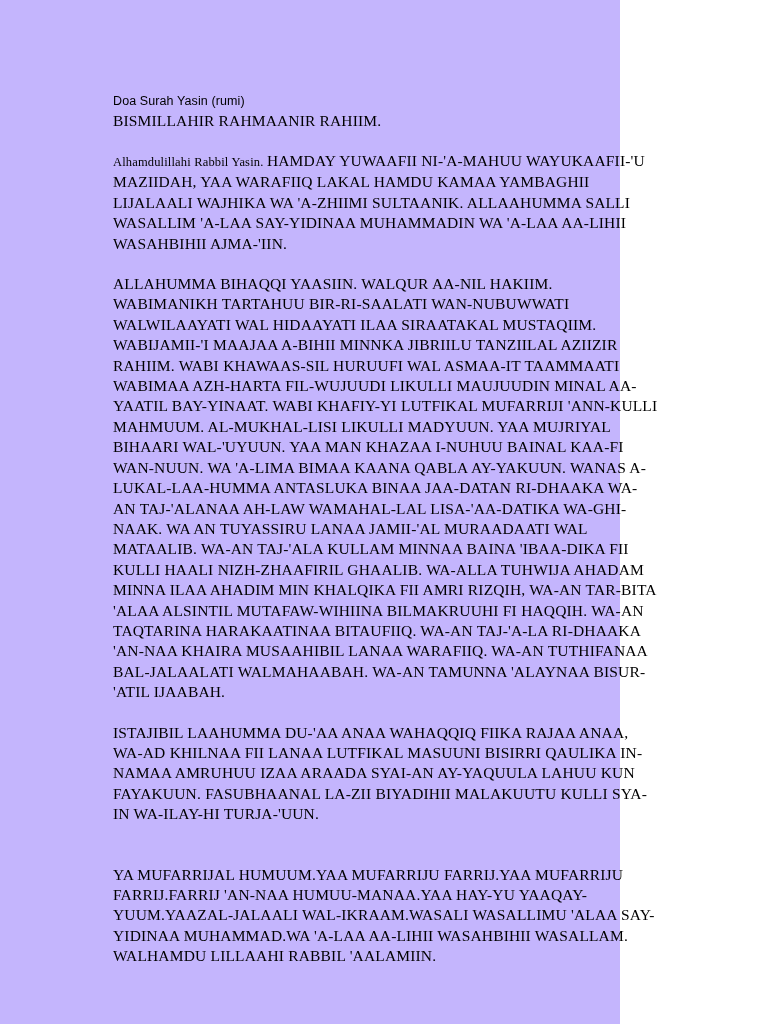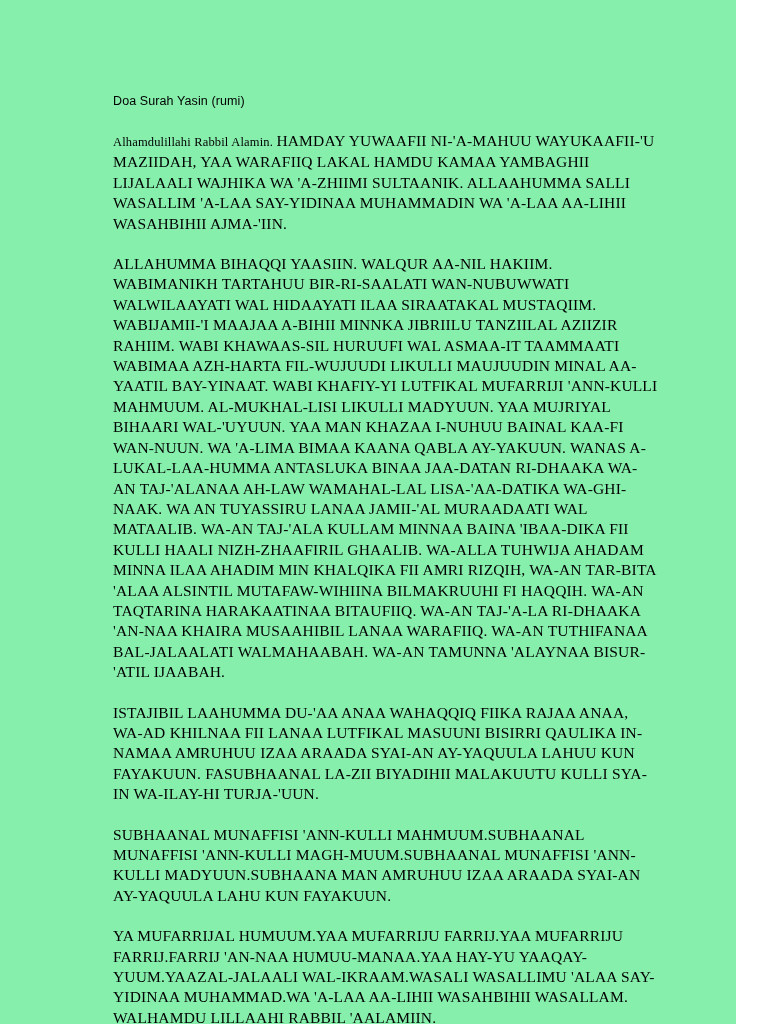--- a/index.html
+++ b/index.html
@@ -8,23 +8,23 @@
     background: #ffffff;
   }
   body {
     width: 768px;
     height: 1024px;
     font-family: "Liberation Serif", serif;
     color: #000000;
   }
   .page {
     position: relative;
-    width: 736px;
+    width: 620px;
     height: 1024px;
-    background: #86efac;
+    background: #c4b5fd;
     box-sizing: border-box;
     padding: 92px 113px 0 113px;
   }
   .doc-body {
     width: 545px;
   }
   .title-line {
     font-family: "Liberation Sans", sans-serif;
     font-size: 12.5px;
     line-height: 19px;
@@ -52,30 +52,30 @@
     font-size: 12.5px;
   }
 </style>
 </head>
 <body>
 
 <div class="page">
   <div class="doc-body">
 
     <div class="title-line">Doa Surah Yasin (rumi)</div>
+    <div class="subtitle-line">BISMILLAHIR RAHMAANIR RAHIIM.</div>
 
     <div class="gap"></div>
-    <p class="para"><span class="para-intro-lead">Alhamdulillahi Rabbil Alamin. </span><span>HAMDAY YUWAAFII NI-'A-MAHUU WAYUKAAFII-'U MAZIIDAH, YAA WARAFIIQ LAKAL HAMDU KAMAA YAMBAGHII LIJALAALI WAJHIKA WA 'A-ZHIIMI SULTAANIK. ALLAAHUMMA SALLI WASALLIM 'A-LAA SAY-YIDINAA MUHAMMADIN WA 'A-LAA AA-LIHII WASAHBIHII AJMA-'IIN.</span></p>
+    <p class="para"><span class="para-intro-lead">Alhamdulillahi Rabbil Yasin. </span><span>HAMDAY YUWAAFII NI-'A-MAHUU WAYUKAAFII-'U MAZIIDAH, YAA WARAFIIQ LAKAL HAMDU KAMAA YAMBAGHII LIJALAALI WAJHIKA WA 'A-ZHIIMI SULTAANIK. ALLAAHUMMA SALLI WASALLIM 'A-LAA SAY-YIDINAA MUHAMMADIN WA 'A-LAA AA-LIHII WASAHBIHII AJMA-'IIN.</span></p>
 
     <div class="gap"></div>
     <p class="para"><span>ALLAHUMMA BIHAQQI YAASIIN. WALQUR AA-NIL HAKIIM. WABIMANIKH TARTAHUU BIR-RI-SAALATI WAN-NUBUWWATI WALWILAAYATI WAL HIDAAYATI ILAA SIRAATAKAL MUSTAQIIM. WABIJAMII-'I MAAJAA A-BIHII MINNKA JIBRIILU TANZIILAL AZIIZIR RAHIIM. WABI KHAWAAS-SIL HURUUFI WAL ASMAA-IT TAAMMAATI WABIMAA AZH-HARTA FIL-WUJUUDI LIKULLI MAUJUUDIN MINAL AA-YAATIL BAY-YINAAT. WABI KHAFIY-YI LUTFIKAL MUFARRIJI 'ANN-KULLI MAHMUUM. AL-MUKHAL-LISI LIKULLI MADYUUN. YAA MUJRIYAL BIHAARI WAL-'UYUUN. YAA MAN KHAZAA I-NUHUU BAINAL KAA-FI WAN-NUUN. WA 'A-LIMA BIMAA KAANA QABLA AY-YAKUUN. WANAS A-LUKAL-LAA-HUMMA ANTASLUKA BINAA JAA-DATAN RI-DHAAKA WA-AN TAJ-'ALANAA AH-LAW WAMAHAL-LAL LISA-'AA-DATIKA WA-GHI-NAAK. WA AN TUYASSIRU LANAA JAMII-'AL MURAADAATI WAL MATAALIB. WA-AN TAJ-'ALA KULLAM MINNAA BAINA 'IBAA-DIKA FII KULLI HAALI NIZH-ZHAAFIRIL GHAALIB. WA-ALLA TUHWIJA AHADAM MINNA ILAA AHADIM MIN KHALQIKA FII AMRI RIZQIH, WA-AN TAR-BITA 'ALAA ALSINTIL MUTAFAW-WIHIINA BILMAKRUUHI FI HAQQIH. WA-AN TAQTARINA HARAKAATINAA BITAUFIIQ. WA-AN TAJ-'A-LA RI-DHAAKA 'AN-NAA KHAIRA MUSAAHIBIL LANAA WARAFIIQ. WA-AN TUTHIFANAA BAL-JALAALATI WALMAHAABAH. WA-AN TAMUNNA 'ALAYNAA BISUR-'ATIL IJAABAH.</span></p>
 
     <div class="gap"></div>
     <p class="para"><span>ISTAJIBIL LAAHUMMA DU-'AA ANAA WAHAQQIQ FIIKA RAJAA ANAA, WA-AD KHILNAA FII LANAA LUTFIKAL MASUUNI BISIRRI QAULIKA IN-NAMAA AMRUHUU IZAA ARAADA SYAI-AN AY-YAQUULA LAHUU KUN FAYAKUUN. FASUBHAANAL LA-ZII BIYADIHII MALAKUUTU KULLI SYA-IN WA-ILAY-HI TURJA-'UUN.</span></p>
 
     <div class="gap"></div>
-    <p class="para"><span>SUBHAANAL MUNAFFISI 'ANN-KULLI MAHMUUM.SUBHAANAL MUNAFFISI 'ANN-KULLI MAGH-MUUM.SUBHAANAL MUNAFFISI 'ANN-KULLI MADYUUN.SUBHAANA MAN AMRUHUU IZAA ARAADA SYAI-AN AY-YAQUULA LAHU KUN FAYAKUUN.</span></p>
 
     <div class="gap"></div>
     <p class="para"><span>YA MUFARRIJAL HUMUUM.YAA MUFARRIJU FARRIJ.YAA MUFARRIJU FARRIJ.FARRIJ 'AN-NAA HUMUU-MANAA.YAA HAY-YU YAAQAY-YUUM.YAAZAL-JALAALI WAL-IKRAAM.WASALI WASALLIMU 'ALAA SAY-YIDINAA MUHAMMAD.WA 'A-LAA AA-LIHII WASAHBIHII WASALLAM. WALHAMDU LILLAAHI RABBIL 'AALAMIIN.</span></p>
 
   </div>
 </div>
 
 </body></html>

